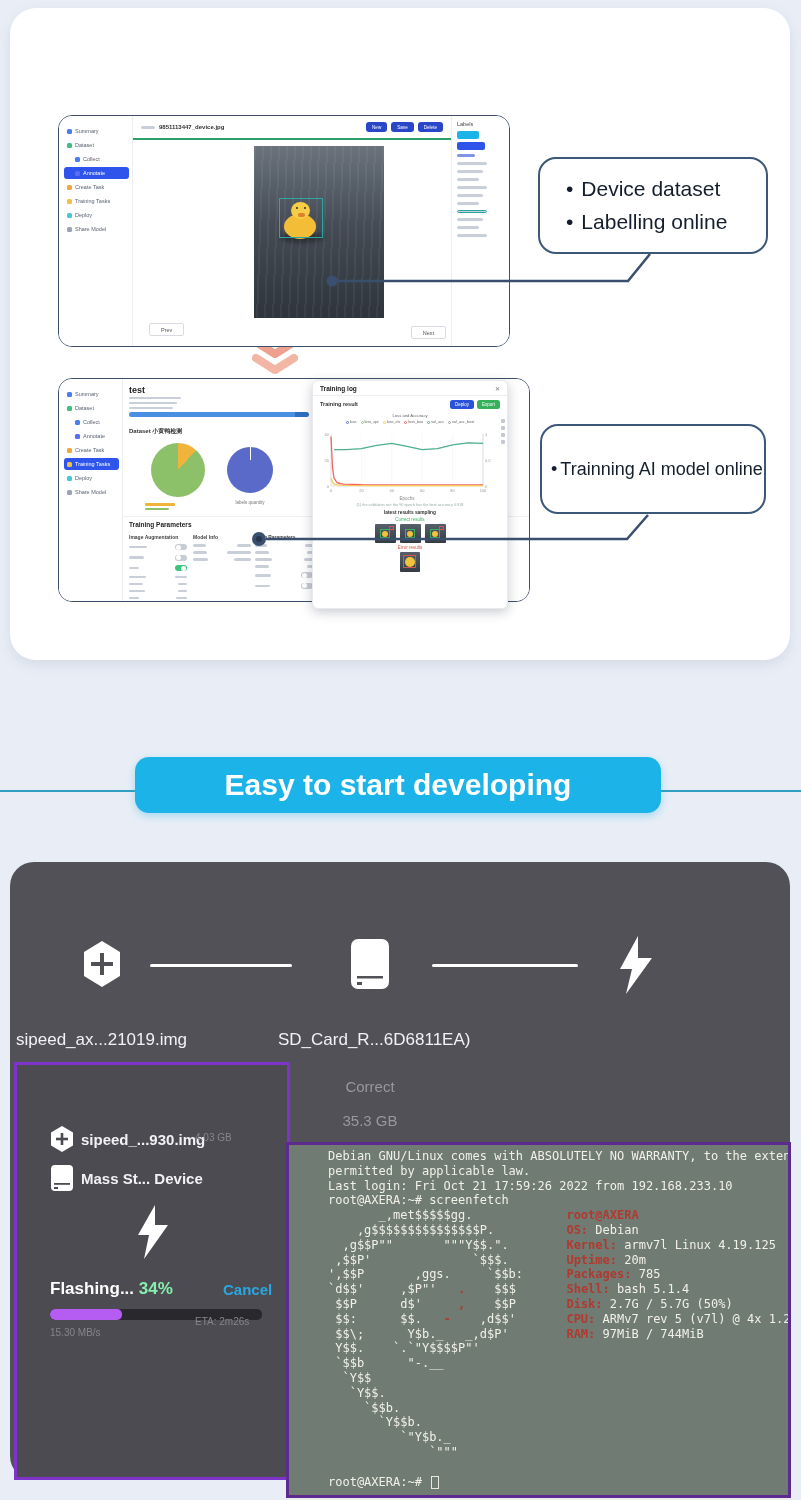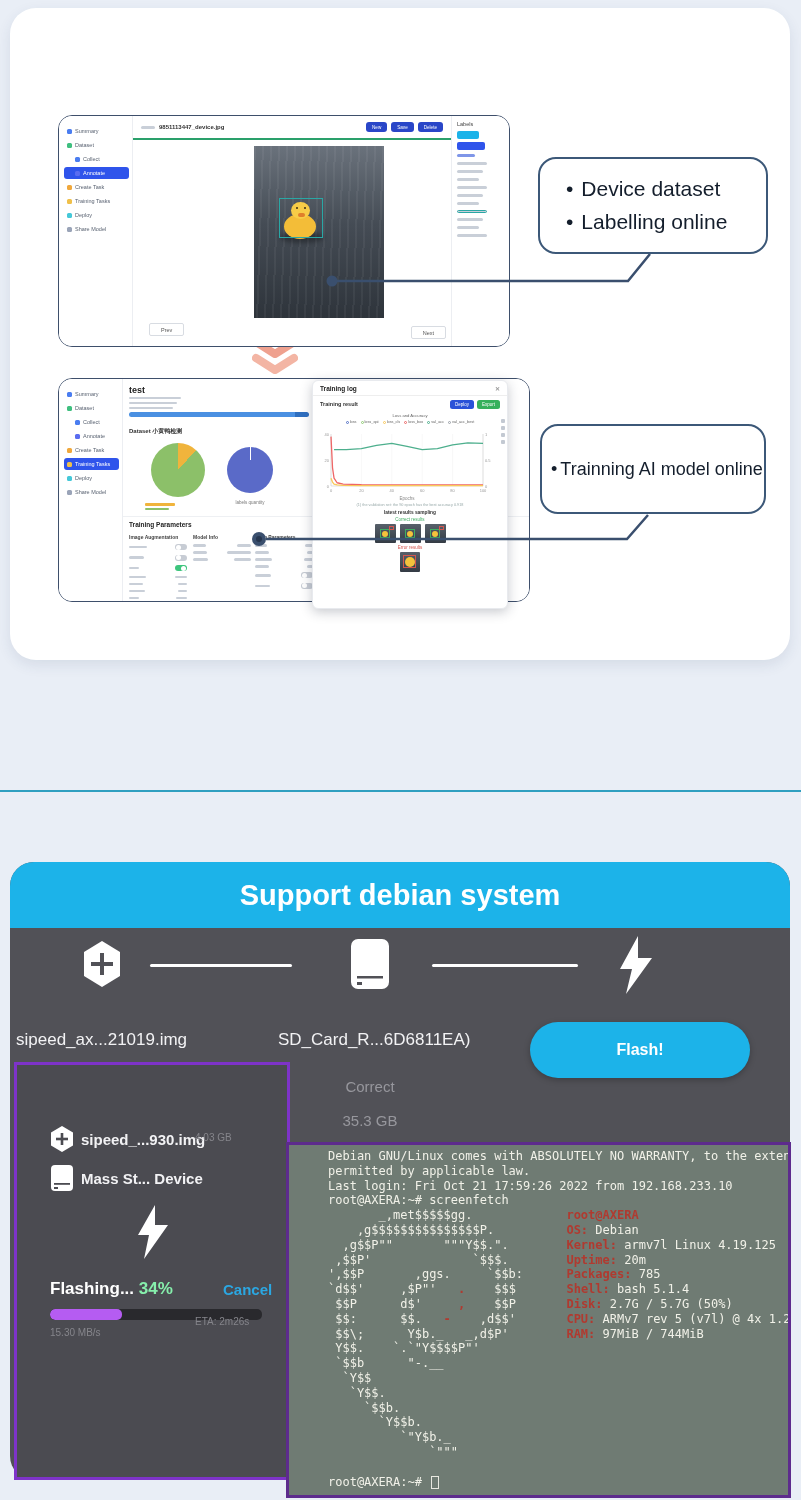--- a/index.html
+++ b/index.html
@@ -482,45 +482,44 @@
 
   <svg class="abs connsvg" width="801" height="1500">
     <circle cx="332" cy="281" r="5.5" fill="#3a4f6e"></circle>
     <path d="M337,281 H628 L650,254" stroke="#3a4f6e" stroke-width="2.5" fill="none"></path>
     <circle cx="259" cy="539" r="7" fill="#3a4f6e"></circle>
     <circle cx="259" cy="539" r="3" fill="#26364f"></circle>
     <path d="M266,539 H627 L648,515" stroke="#3a4f6e" stroke-width="2.5" fill="none"></path>
   </svg>
 
   <div class="abs bannerline"></div>
+  <div class="abs banner2">
+    <span>Easy to start developing</span>
+  </div>
 
   <div class="abs card3"></div>
-  <div class="abs hdr3">
-    <span>Support debian system</span>
-  </div>
 
   <svg class="abs" style="left:80px;top:940px" width="44" height="48">
     <polygon points="22,1 40,12 40,36 22,47 4,36 4,12" fill="#fff"></polygon>
     <rect x="20" y="13" width="4" height="22" fill="#515157"></rect>
     <rect x="11" y="22" width="22" height="4" fill="#515157"></rect>
   </svg>
   <div class="abs stepline" style="left:150px;width:142px"></div>
   <svg class="abs" style="left:350px;top:938px" width="40" height="52">
     <rect x="1" y="1" width="38" height="50" rx="7" fill="#fff"></rect>
     <rect x="7" y="38" width="26" height="2.5" fill="#515157"></rect>
     <rect x="7" y="44" width="5" height="3" fill="#515157"></rect>
   </svg>
   <div class="abs stepline" style="left:432px;width:146px"></div>
   <svg class="abs" style="left:617px;top:936px" width="38" height="58">
     <polygon points="21,0 3,33 15,33 9,58 35,22 21,22" fill="#fff"></polygon>
   </svg>
 
   <div class="abs etlabel" style="left:16px">sipeed_ax...21019.img</div>
   <div class="abs etlabel" style="left:278px">SD_Card_R...6D6811EA)</div>
-  <button class="abs flashbtn">Flash!</button>
   <div class="abs graytxt" style="left:330px;top:1078px;width:80px;text-align:center">Correct</div>
   <div class="abs graytxt" style="left:330px;top:1112px;width:80px;text-align:center">35.3 GB</div>
 
   <div class="abs overlay">
     <svg class="abs" style="left:32px;top:60px" width="26" height="28">
       <polygon points="13,1 24,7.5 24,20.5 13,27 2,20.5 2,7.5" fill="#fff"></polygon>
       <rect x="11.7" y="8" width="2.6" height="12" fill="#4b4b51"></rect>
       <rect x="7" y="12.7" width="12" height="2.6" fill="#4b4b51"></rect>
     </svg>
     <div class="ovlabel" style="left:64px;top:66px">sipeed_...930.img</div>

